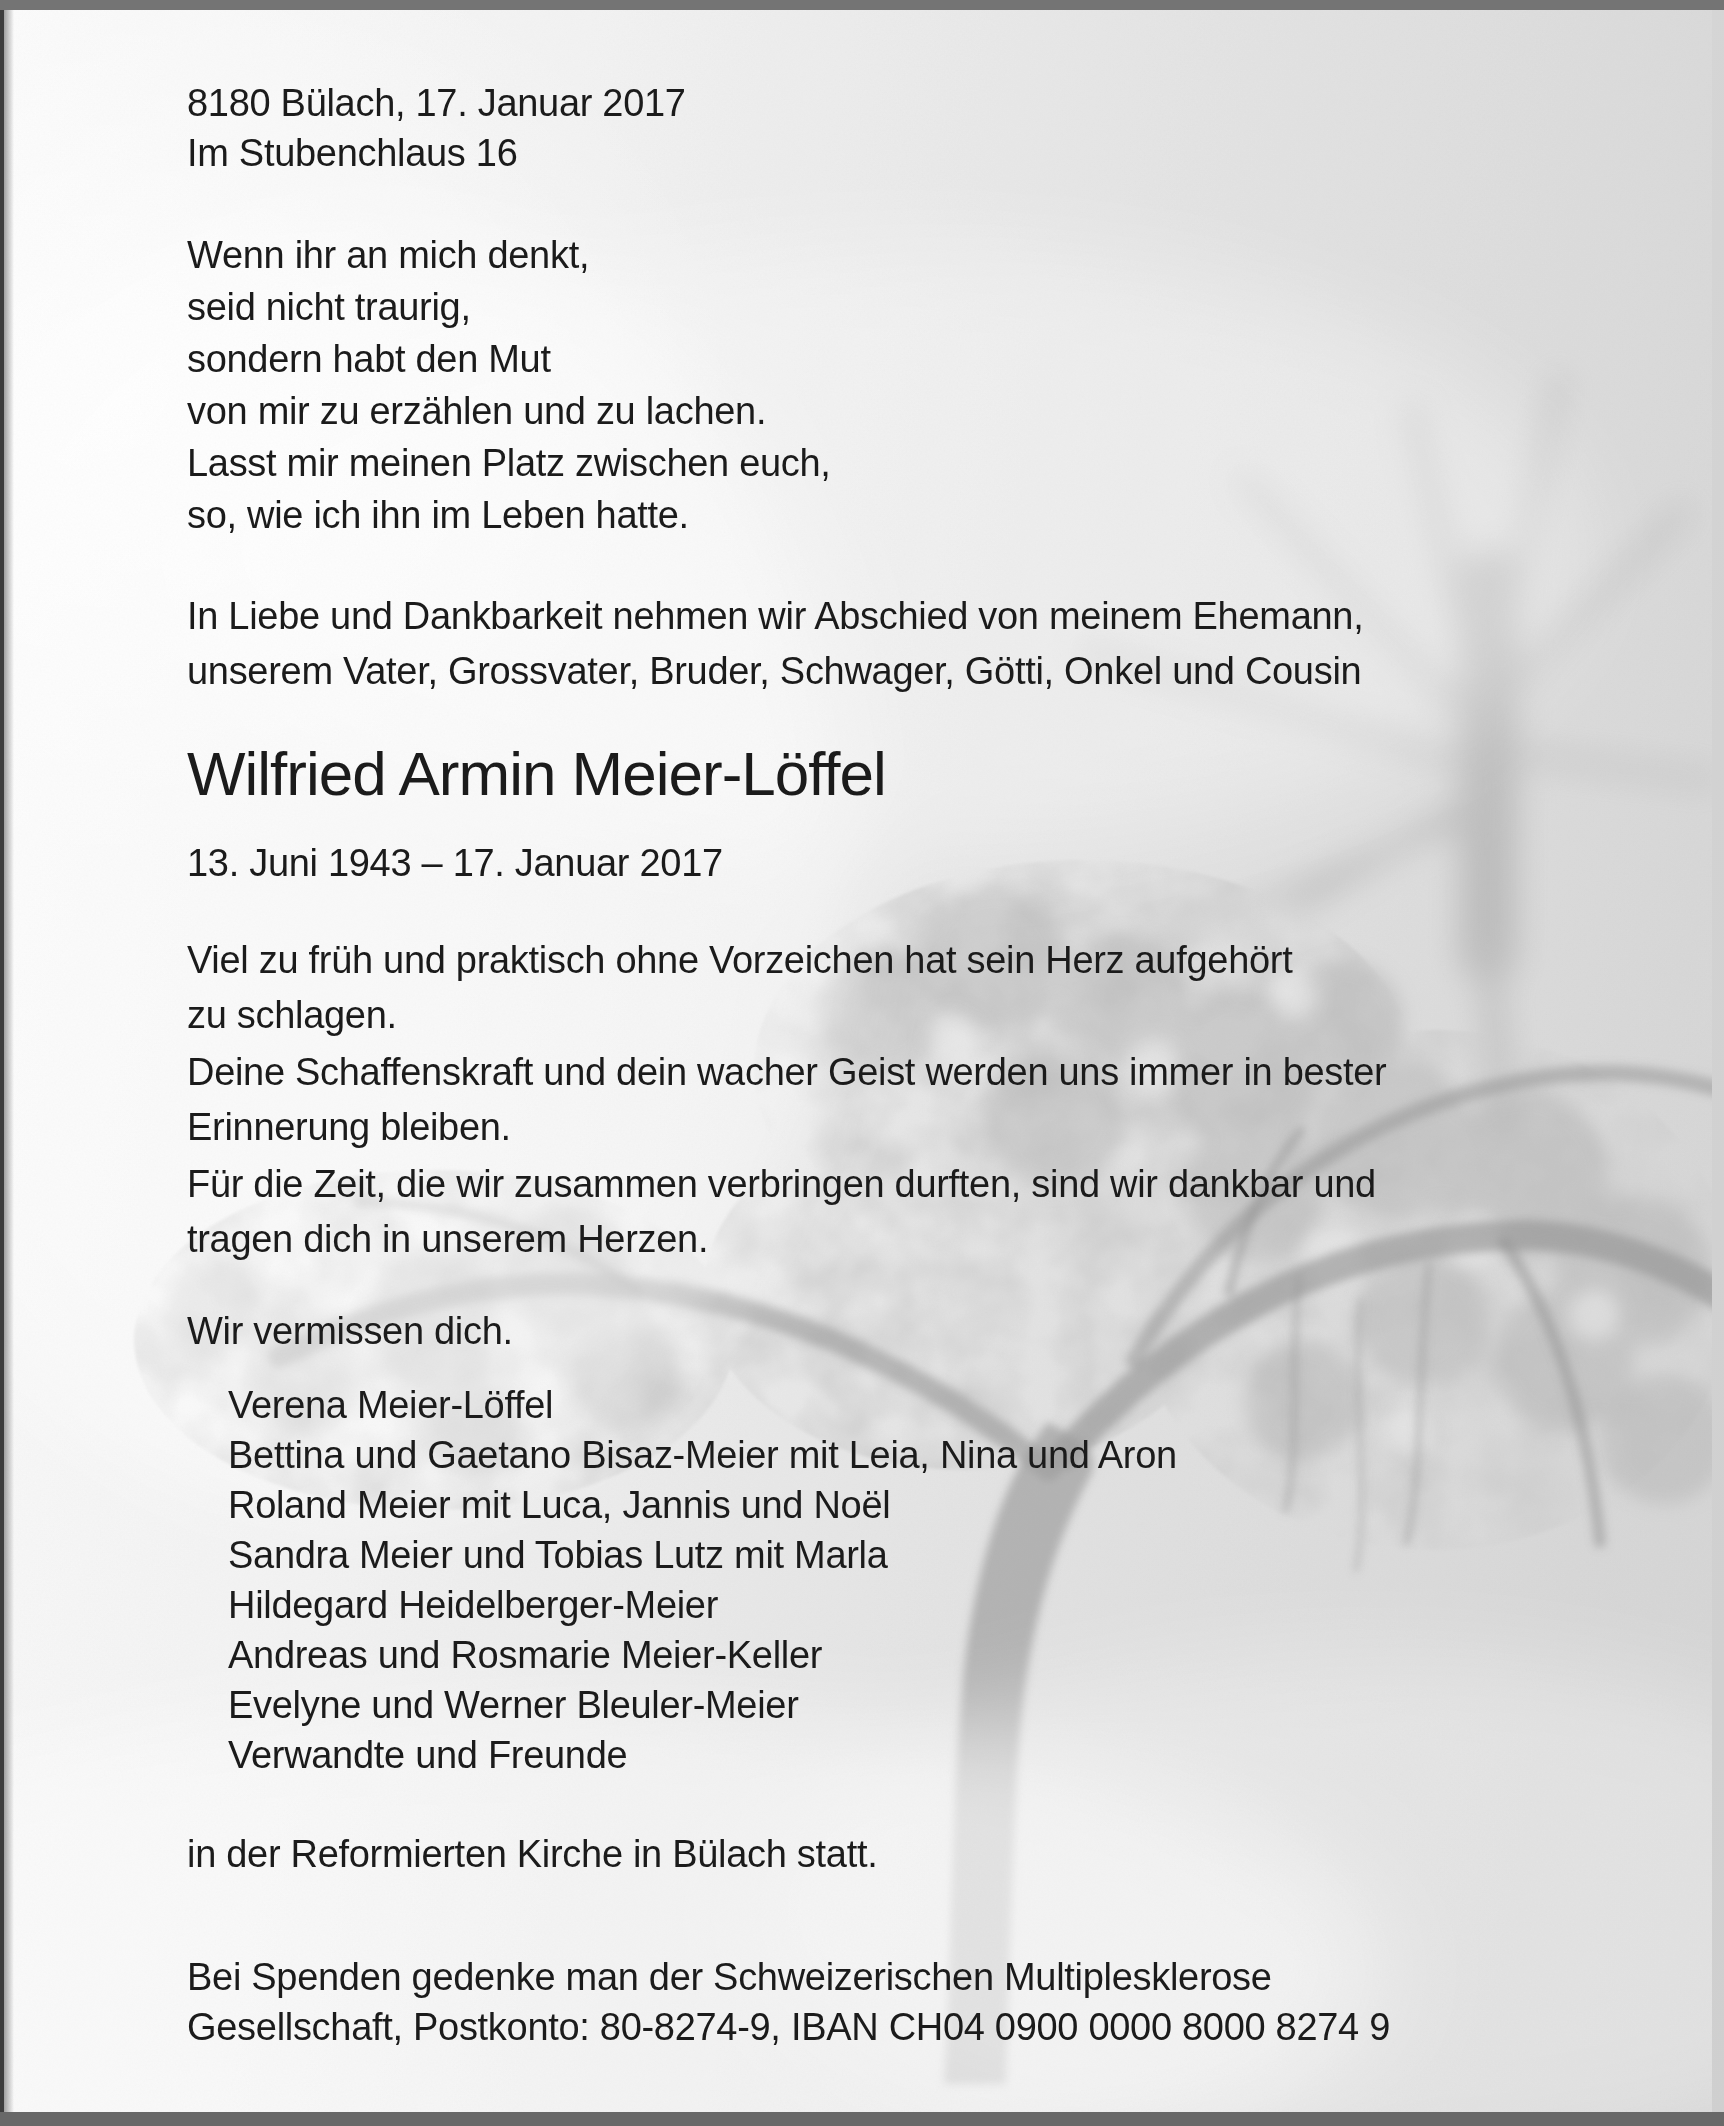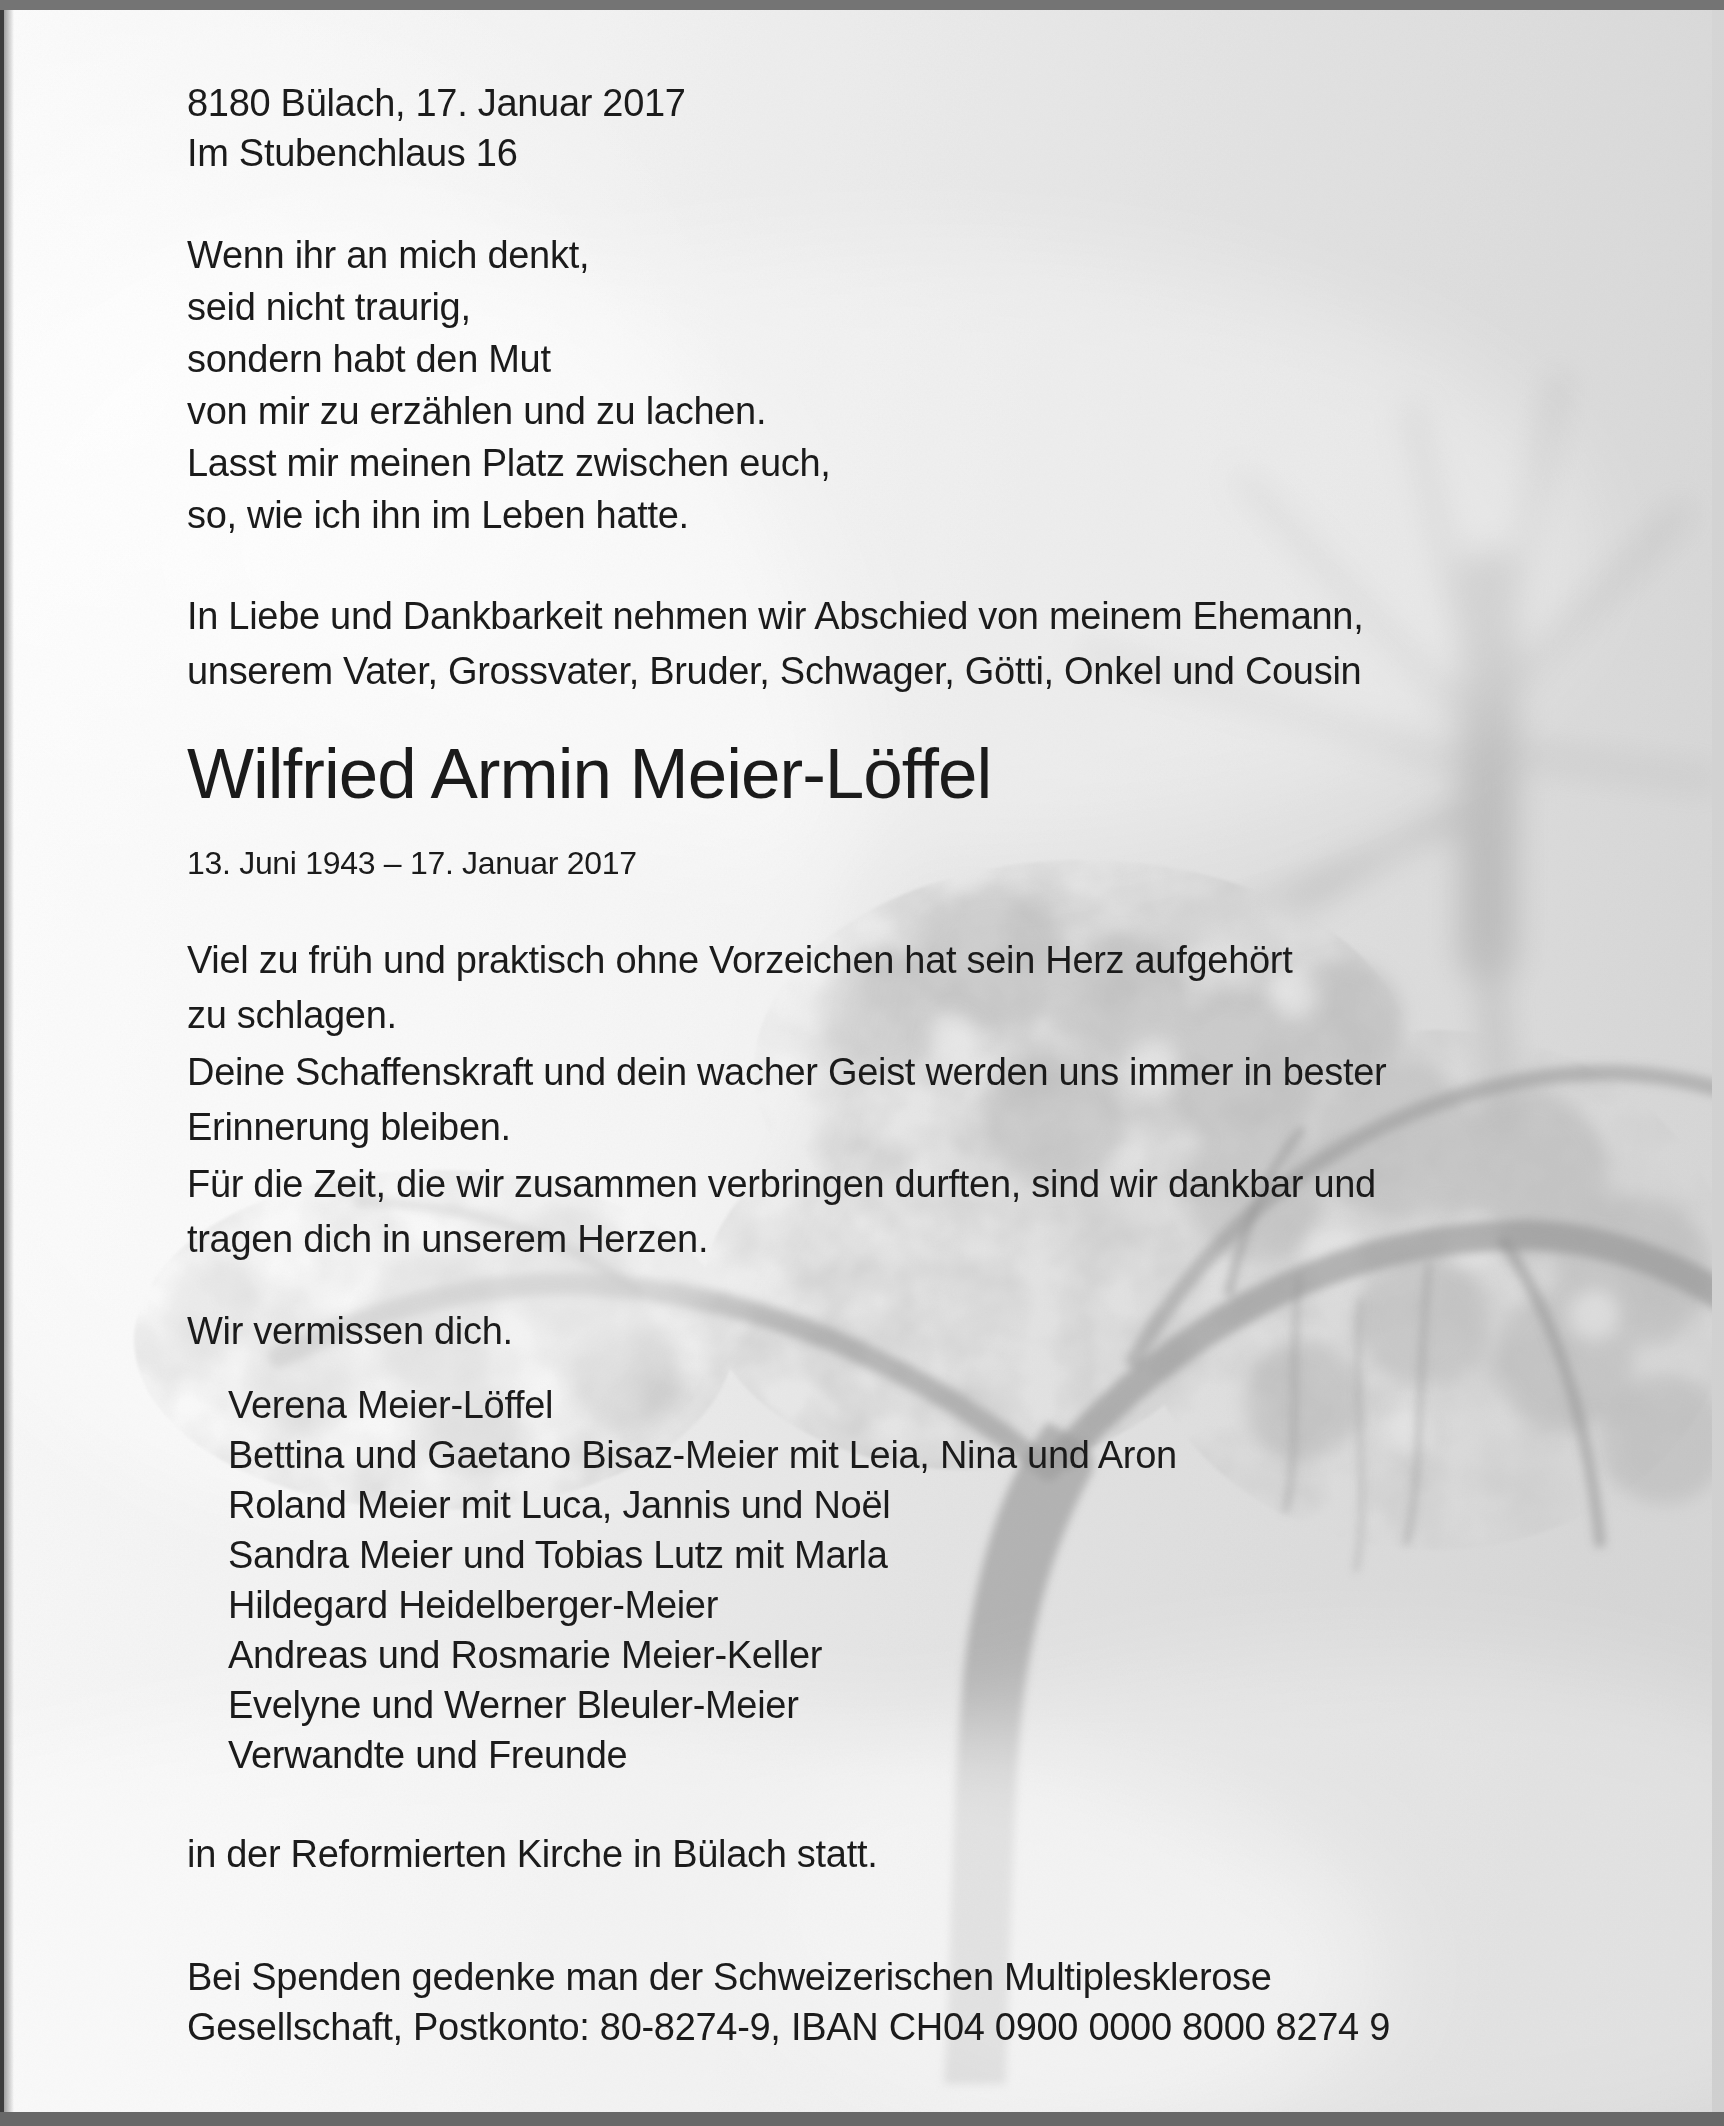--- a/index.html
+++ b/index.html
@@ -28,22 +28,22 @@
   .bg-svg{position:absolute;top:10px;bottom:14px;left:4px;right:12px;width:1708px;height:2102px;}
   
   .content{position:absolute;inset:0;color:#1b1b1b;}
   .block{position:absolute;left:187px;white-space:nowrap;}
   .t{font-size:38px;line-height:50px;letter-spacing:-0.3px;}
   .dateline{top:78px;}
   .poem{top:229px;}
   .poem .t{line-height:52px;}
   .intro{top:589px;}
   .intro .t{line-height:55px;}
-  .name{top:722px;font-size:71px;line-height:104px;letter-spacing:-1px;font-weight:400;}
-  .dates{top:840px;font-size:32px;line-height:46px;letter-spacing:-0.3px;}
+  .name{top:722px;font-size:62px;line-height:104px;letter-spacing:-1px;font-weight:400;}
+  .dates{top:840px;font-size:38px;line-height:46px;letter-spacing:-0.3px;}
   .paras{top:933px;}
   .paras .para{margin-bottom:2px;}
   .paras .t{line-height:55px;}
   .farewell{top:1306px;}
   .mourners{top:1380px;margin-left:41px;}
   .mourners .t{line-height:50px;}
   .service{top:1829px;}
   .donation{top:1952px;}
 </style>
 </head>

